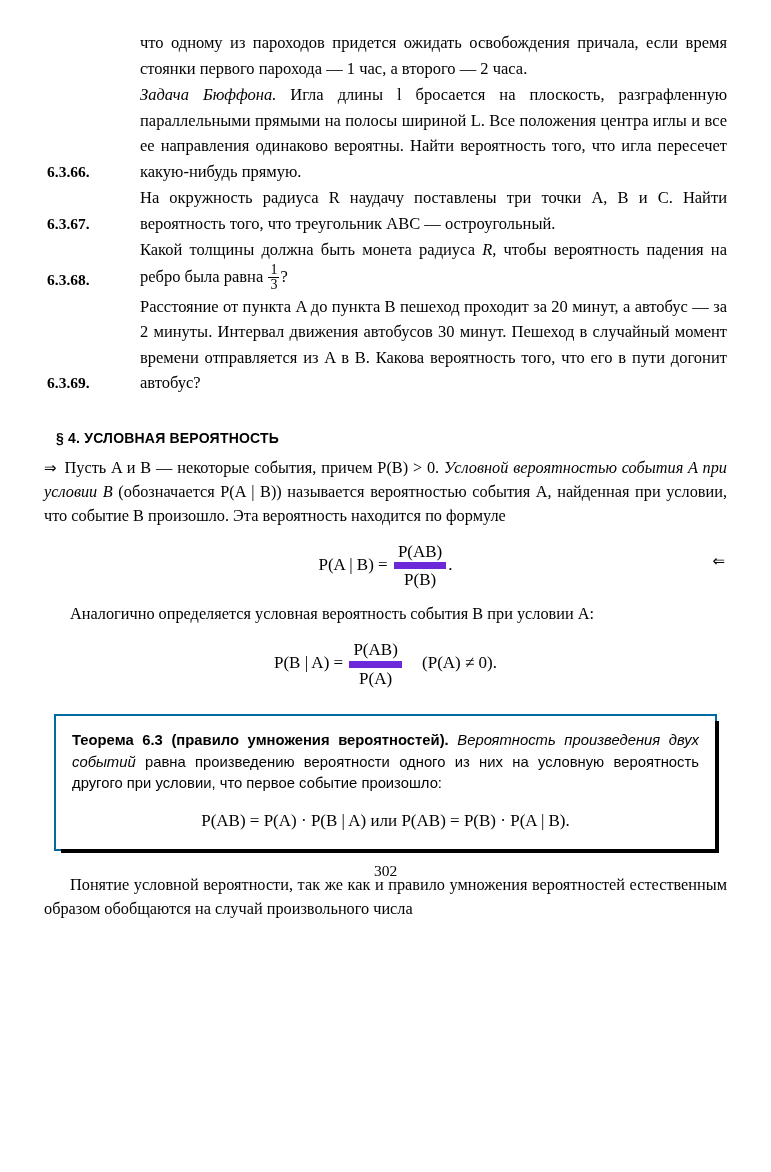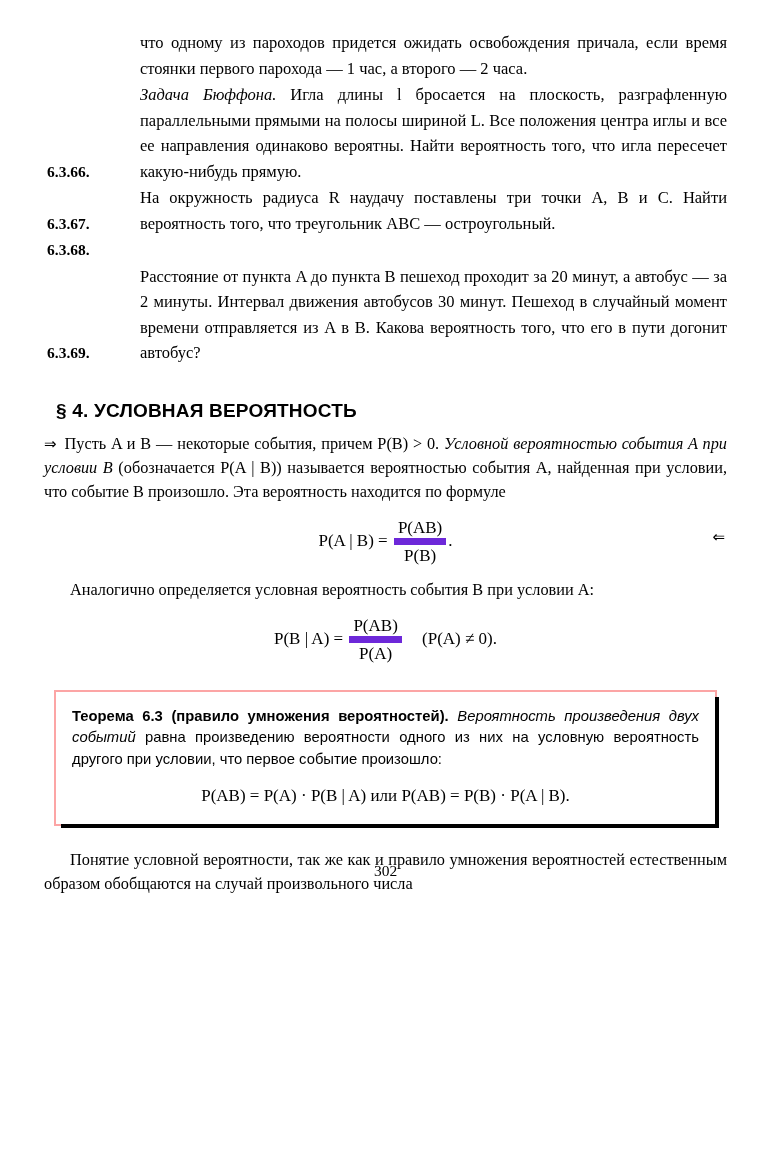--- a/index.html
+++ b/index.html
@@ -72,21 +72,21 @@
   .frac .den { display: block; border-top: 1px solid #000; padding: 0 2px; }
 
   
   .sec-wrap {
     margin-top: 34px;
     margin-bottom: 10px;
   }
   .sec-title {
     font-family: "Liberation Sans", sans-serif;
     font-weight: bold;
-    font-size: 19px;
+    font-size: 14px;
     letter-spacing: 0.2px;
     margin-left: 12px;
   }
   .sec-sub {
     font-family: "Liberation Sans", sans-serif;
     font-weight: bold;
     font-size: 16.5px;
     margin-top: 5px;
     margin-left: 2px;
   }
@@ -123,21 +123,21 @@
   .dfrac .den { display: block; border-top: 7px solid #6d28d9; padding: 1px 4px 0 4px; }
   .eq-marker-right {
     position: absolute;
     right: 2px;
     top: 10px;
     font-size: 15px;
   }
 
   
   .thm-box {
-    border: 2px solid #fca5a5;
+    border: 2px solid #0369a1;
     padding: 14px 16px 16px 16px;
     margin: 26px 10px 0 10px;
     position: relative;
     background: #fff;
   }
   .thm-box::after {
     content: "";
     position: absolute;
     left: 5px;
     right: -4px;
@@ -195,20 +195,21 @@
       <div class="ex-body"><span class="it">Задача Бюффона.</span><span> Игла длины l бросается на плоскость, разграфленную параллельными прямыми на полосы шириной L. Все положения центра иглы и все ее направления одинаково вероятны. Найти вероятность того, что игла пересечет какую-нибудь прямую.</span></div>
     </div>
 
     <div class="ex-row">
       <div class="ex-num">6.3.67.</div>
       <div class="ex-body">На окружность радиуса R наудачу поставлены три точки A, B и C. Найти вероятность того, что треугольник ABC — остроугольный.</div>
     </div>
 
     <div class="ex-row">
       <div class="ex-num">6.3.68.</div>
+      <div class="ex-body">Какой толщины должна быть монета радиуса <span class="mi">R</span>, чтобы вероятность падения на ребро была равна <span class="frac"><span class="num">1</span><span class="den">3</span></span>?</div>
     </div>
 
     <div class="ex-row">
       <div class="ex-num">6.3.69.</div>
       <div class="ex-body">Расстояние от пункта A до пункта B пешеход проходит за 20 минут, а автобус — за 2 минуты. Интервал движения автобусов 30 минут. Пешеход в случайный момент времени отправляется из A в B. Какова вероятность того, что его в пути догонит автобус?</div>
     </div>
 
   </div>
 
   <div class="sec-wrap">

